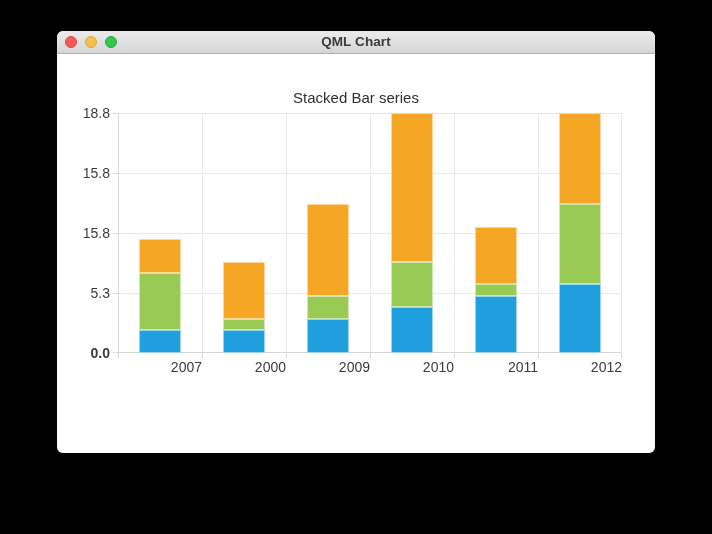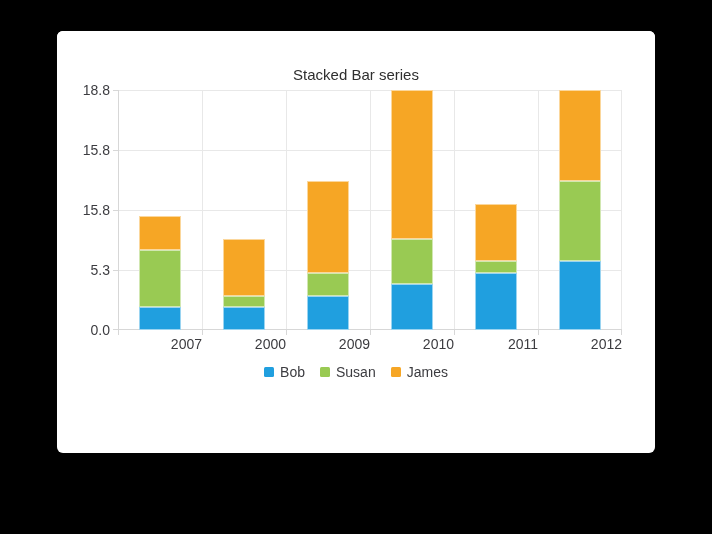--- a/index.html
+++ b/index.html
@@ -137,28 +137,36 @@
   .legend-label {
     font-size: 14px;
     color: #3c3c40;
     line-height: 14px;
   }
 </style>
 </head>
 <body>
 
 <div class="window">
+  <div class="titlebar">
+    <div class="traffic-lights">
+      <button class="light close"></button>
+      <button class="light minimize"></button>
+      <button class="light zoom"></button>
+    </div>
+    <div class="titlebar-title">QML Chart</div>
+  </div>
 
   <div class="chart-root">
     <div class="chart-title">Stacked Bar series</div>
     <div class="plot" id="plot">
 
     <div class="grid-h" style="top: 239px;"></div>
         <div class="tick-y" style="top: 239px;"></div>
-        <div class="ylabel" style="top: 232px;">0.0</div>
+        <div class="ylabel" style="top: 232px; font-weight: bold;">0.0</div>
         <div class="grid-h" style="top: 180px;"></div>
         <div class="tick-y" style="top: 180px;"></div>
         <div class="ylabel" style="top: 172px;">5.3</div>
         <div class="grid-h" style="top: 120px;"></div>
         <div class="tick-y" style="top: 120px;"></div>
         <div class="ylabel" style="top: 112px;">15.8</div>
         <div class="grid-h" style="top: 60px;"></div>
         <div class="tick-y" style="top: 60px;"></div>
         <div class="ylabel" style="top: 52px;">15.8</div>
         <div class="grid-h" style="top: 0px;"></div>
@@ -198,29 +206,14 @@
         <div class="bar-seg" style="left: 273px; bottom: 0px; height: 45.7143px; background: rgb(32, 159, 223);"></div>
         <div class="bar-seg" style="left: 273px; bottom: 45.7143px; height: 45.7143px; background: rgb(153, 202, 83);"></div>
         <div class="bar-seg" style="left: 273px; bottom: 91.4286px; height: 148.571px; background: rgb(246, 166, 37);"></div>
         <div class="bar-seg" style="left: 357px; bottom: 0px; height: 57.1429px; background: rgb(32, 159, 223);"></div>
         <div class="bar-seg" style="left: 357px; bottom: 57.1429px; height: 11.4286px; background: rgb(153, 202, 83);"></div>
         <div class="bar-seg" style="left: 357px; bottom: 68.5714px; height: 57.1429px; background: rgb(246, 166, 37);"></div>
         <div class="bar-seg" style="left: 441px; bottom: 0px; height: 68.5714px; background: rgb(32, 159, 223);"></div>
         <div class="bar-seg" style="left: 441px; bottom: 68.5714px; height: 80px; background: rgb(153, 202, 83);"></div>
         <div class="bar-seg" style="left: 441px; bottom: 148.571px; height: 91.4286px; background: rgb(246, 166, 37);"></div>
       </div>
-    <div class="legend" id="legend">
-
-    <div class="legend-item">
-          <div class="legend-swatch" style="background: rgb(32, 159, 223);"></div>
-          <span class="legend-label">Bob</span>
-        </div>
-        <div class="legend-item">
-          <div class="legend-swatch" style="background: rgb(153, 202, 83);"></div>
-          <span class="legend-label">Susan</span>
-        </div>
-        <div class="legend-item">
-          <div class="legend-swatch" style="background: rgb(246, 166, 37);"></div>
-          <span class="legend-label">James</span>
-        </div>
-      </div>
   </div>
 </div>
 
 </body></html>

